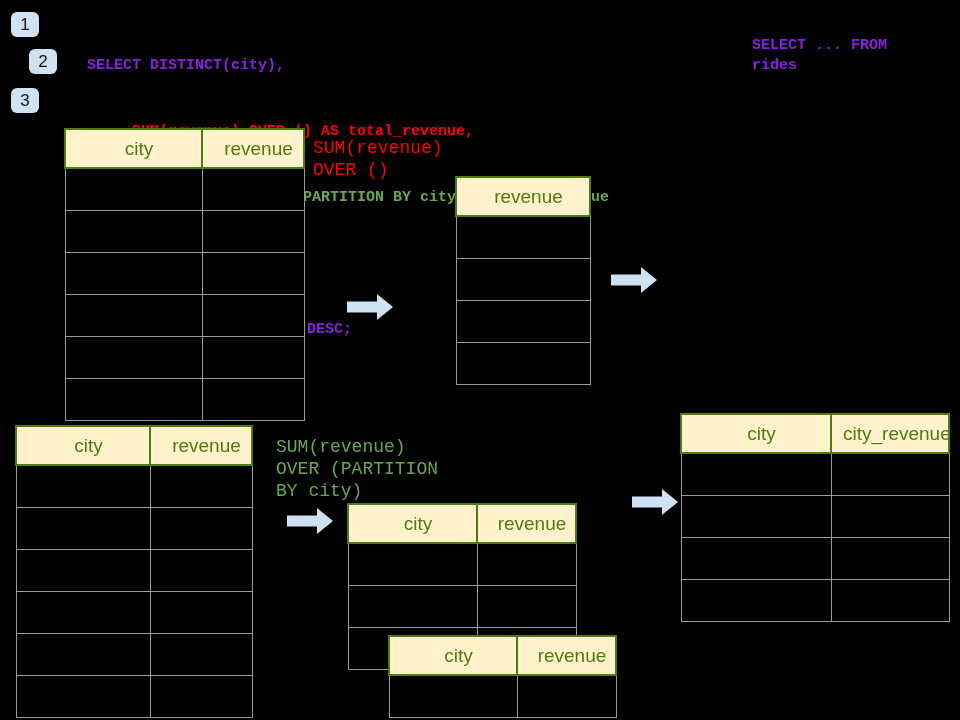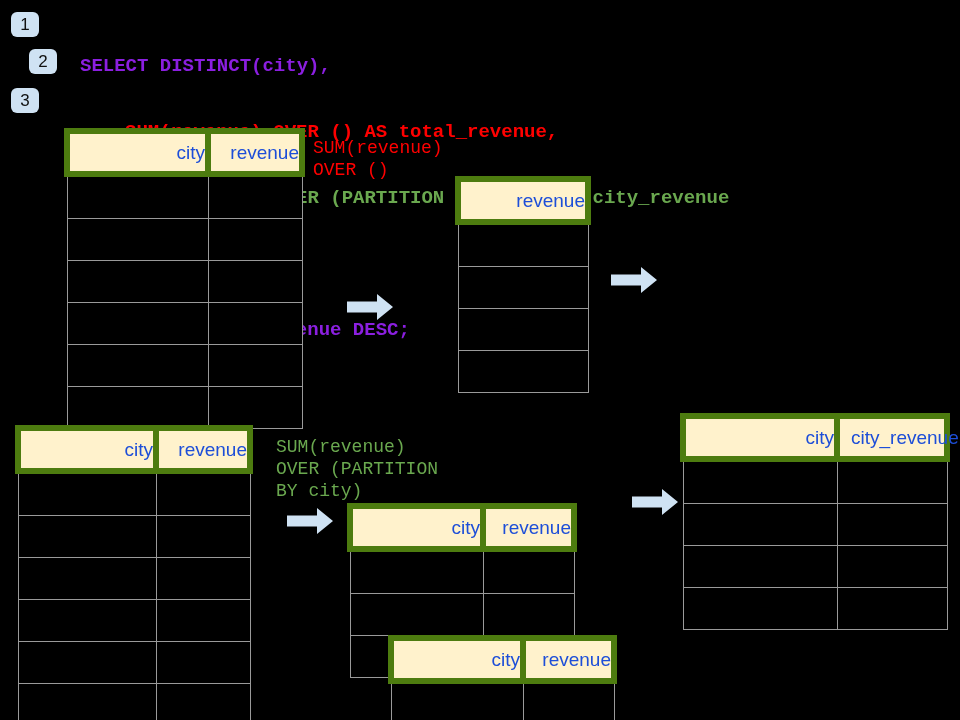--- a/index.html
+++ b/index.html
@@ -23,24 +23,24 @@
     display: flex; align-items: center; justify-content: center;
     font-family: "Liberation Sans", sans-serif;
   }
   .badge-1 { left: 11px; top: 12px; }
   .badge-2 { left: 29px; top: 49px; }
   .badge-3 { left: 11px; top: 88px; }
 
   
   .code-block {
     position: absolute;
-    left: 80px; top: 11px;
+    left: 87px; top: 11px;
     font-family: "Liberation Mono", "DejaVu Sans Mono", monospace;
     font-weight: bold;
-    font-size: 19px;
+    font-size: 15px;
     line-height: 22px;
     white-space: pre;
   }
   .code-line { display: block; }
   .ind-4 { margin-left: 45px; }
   .ind-2 { margin-left: 22px; }
   .c-purple { color: #8b1fe0; }
   .c-red    { color: #ff0000; }
   .c-green  { color: #6aa84f; }
 
@@ -67,26 +67,26 @@
   .label-partition { left: 276px; top: 436px; color: #6aa84f; }
 
   
   table.tbl {
     position: absolute;
     border-collapse: collapse;
     table-layout: fixed;
   }
   table.tbl th {
     background: #fff2cc;
-    color: #1d4ed8;
+    color: #4d7c0f;
     font-weight: normal;
     font-size: 19px;
-    text-align: right;
+    text-align: center;
     padding: 0 0 0 11px;
-    border: 6px solid #4d7c0f;
+    border: 2px solid #4d7c0f;
     height: 37px;
   }
   table.tbl td {
     background: #000;
     border: 1px solid #9a9a9a;
     height: 41px;
     padding: 0;
   }
 
   .t-source-top       { left: 64px;  top: 128px; width: 241px; }
@@ -130,20 +130,22 @@
   <div class="badge badge-3">3</div>
 
   <div class="code-block">
     <span class="code-line c-purple">SELECT DISTINCT(city),</span>
     <span class="code-line c-red ind-4">SUM(revenue) OVER () AS total_revenue,</span>
     <span class="code-line c-green ind-4">SUM(revenue) OVER (PARTITION BY city) as city_revenue</span>
     <span class="code-line c-purple ind-2">FROM rides</span>
     <span class="code-line c-purple ind-2">ORDER by city_revenue DESC;</span>
   </div>
 
+  <div class="corner-note">SELECT ... FROM
+rides</div>
 
   <div class="fn-label label-total">SUM(revenue)
 OVER ()</div>
   <div class="fn-label label-partition">SUM(revenue)
 OVER (PARTITION
 BY city)</div>
 
   <table class="tbl t-source-top">
       <thead>
         <tr>

